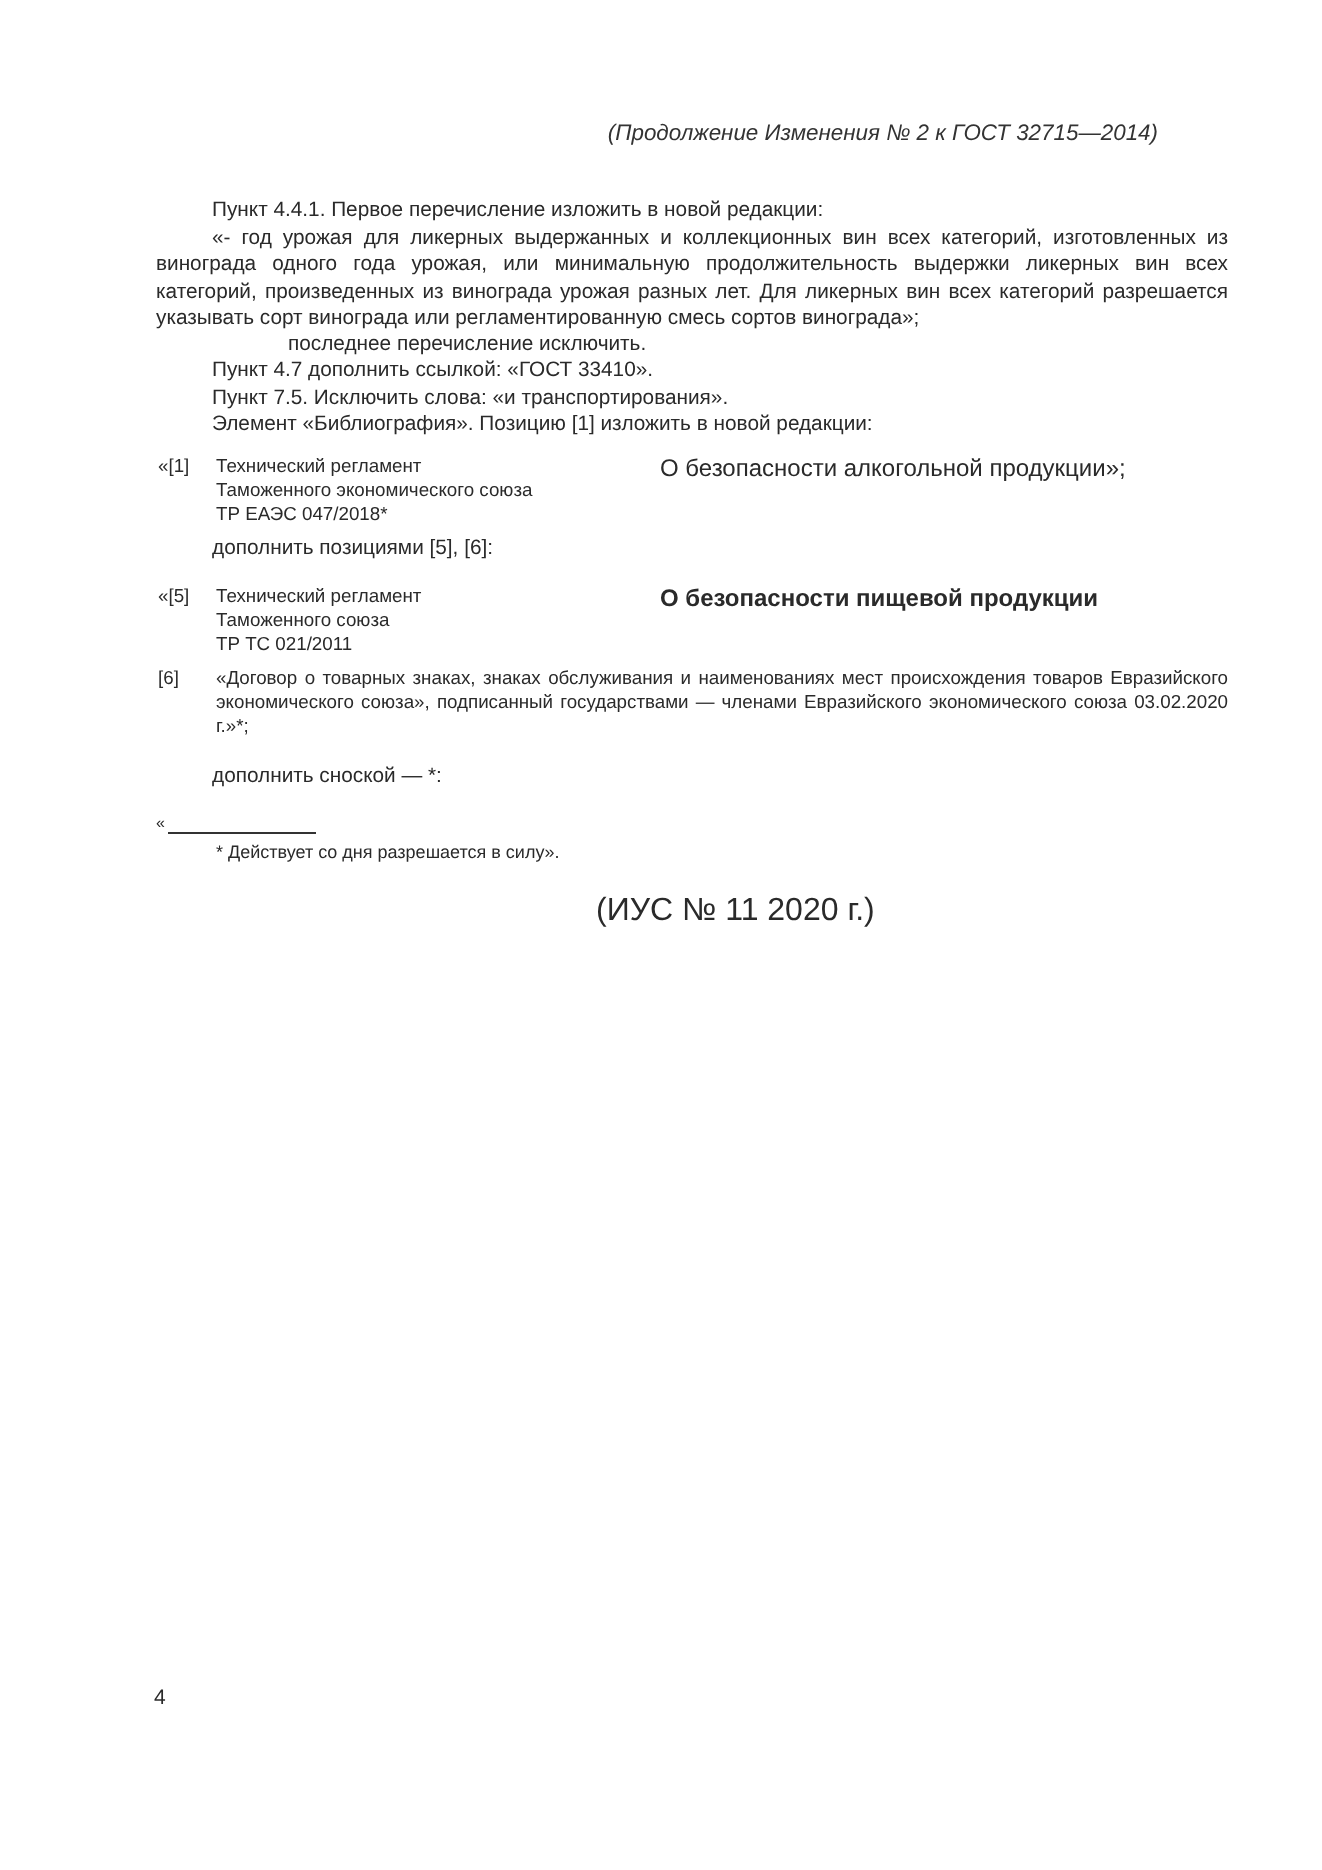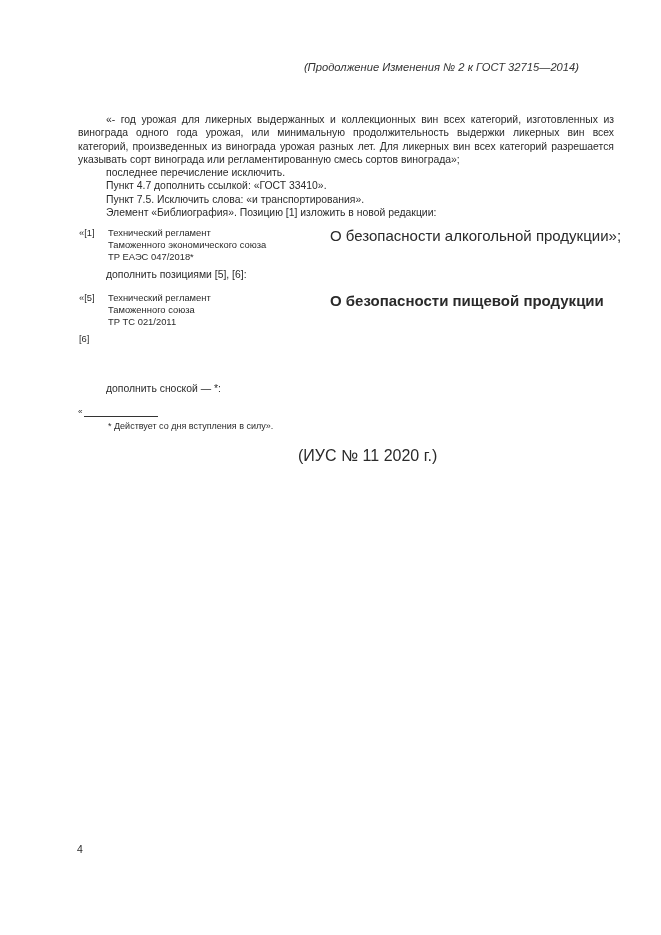--- a/index.html
+++ b/index.html
@@ -12,42 +12,43 @@
     .page { position: absolute; left: 0; top: 0; width: 626px; height: 935px; }
     .abs { position: absolute; white-space: nowrap; }
     .header {
       right: 47px; top: 61px; font-style: italic; font-size: 11.2px; color: #333;
     }
     .line { left: 106px; }
     .full { left: 78px; width: 536px; white-space: normal; text-align: justify; line-height: 13.4px; }
     .full .indent { display: inline-block; width: 28px; }
     .bib-num { left: 79px; }
     .bib-col1 { left: 108px; line-height: 12.2px; font-size: 9.4px; }
-    .bib-col2 { left: 330px; font-size: 15px; }
+    .bib-col2 { left: 330px; font-size: 12px; }
     .small { font-size: 9.4px; }
     .bib6 { left: 108px; width: 506px; white-space: normal; line-height: 12.2px; font-size: 9.4px; text-align: justify; }
     .rule { left: 84px; top: 389px; width: 74px; height: 0; border-top: 1px solid #333; }
     .fn-open { left: 78px; top: 380px; font-size: 8px; }
     .fn-text { left: 108px; top: 394px; font-size: 9px; }
     .ius { left: 298px; top: 447px; font-size: 16px; }
     .pageno { left: 77px; top: 843px; font-size: 10.5px; }
   </style>
 </head>
 <body>
 
 <div class="page">
 
   <div class="abs header">(Продолжение Изменения № 2 к ГОСТ 32715—2014)</div>
 
+  <div class="abs line" style="top:100px;">Пункт 4.4.1. Первое перечисление изложить в новой редакции:</div>
 
   <div class="abs full" style="top:113px;">
     <span class="indent"></span><span>«- год урожая для ликерных выдержанных и коллекционных вин всех категорий, изготовленных из винограда одного года урожая, или минимальную продолжительность выдержки ликерных вин всех категорий, произведенных из винограда урожая разных лет. Для ликерных вин всех категорий разрешается указывать сорт винограда или регламентированную смесь сортов винограда»;</span>
   </div>
 
-  <div class="abs line" style="top:167px;">последнее перечисление исключить.</div>
+  <div class="abs line" style="top:167px;margin-left:38px;">последнее перечисление исключить.</div>
   <div class="abs line" style="top:180px;">Пункт 4.7 дополнить ссылкой: «ГОСТ 33410».</div>
   <div class="abs line" style="top:194px;">Пункт 7.5. Исключить слова: «и транспортирования».</div>
   <div class="abs line" style="top:207px;">Элемент «Библиография». Позицию [1] изложить в новой редакции:</div>
 
   <div class="abs bib-num small" style="top:227px;">«[1]</div>
   <div class="abs bib-col1" style="top:227px;">
     <div>Технический регламент</div>
     <div>Таможенного экономического союза</div>
     <div>ТР ЕАЭС 047/2018*</div>
   </div>
@@ -57,23 +58,24 @@
 
   <div class="abs bib-num small" style="top:292px;">«[5]</div>
   <div class="abs bib-col1" style="top:292px;">
     <div>Технический регламент</div>
     <div>Таможенного союза</div>
     <div>ТР ТС 021/2011</div>
   </div>
   <div class="abs bib-col2" style="top:292px;font-weight:bold;">О безопасности пищевой продукции</div>
 
   <div class="abs bib-num small" style="top:333px;">[6]</div>
+  <div class="abs bib6" style="top:333px;">«Договор о товарных знаках, знаках обслуживания и наименованиях мест происхождения товаров Евразийского экономического союза», подписанный государствами — членами Евразийского экономического союза 03.02.2020 г.»*;</div>
 
   <div class="abs line" style="top:384px; top:383px;">дополнить сноской — *:</div>
 
   <div class="abs fn-open" style="top:407px;">«</div>
   <div class="abs rule" style="top:416px;"></div>
-  <div class="abs fn-text" style="top:421px;">* Действует со дня вступления в силу».</div>
+  <div class="abs fn-text" style="top:421px;">* Действует со дня разрешается в силу».</div>
 
   <div class="abs ius" style="top:447px;">(ИУС № 11  2020 г.)</div>
 
   <div class="abs pageno">4</div>
 </div>
 
 </body></html>

